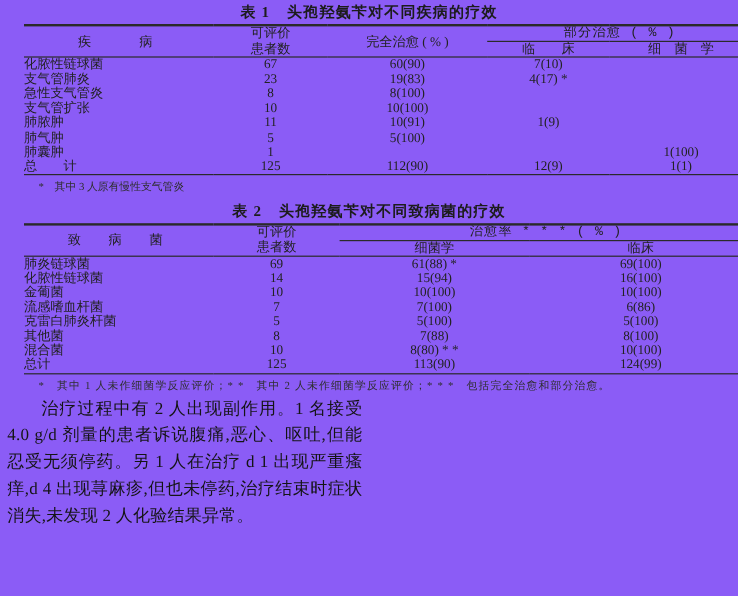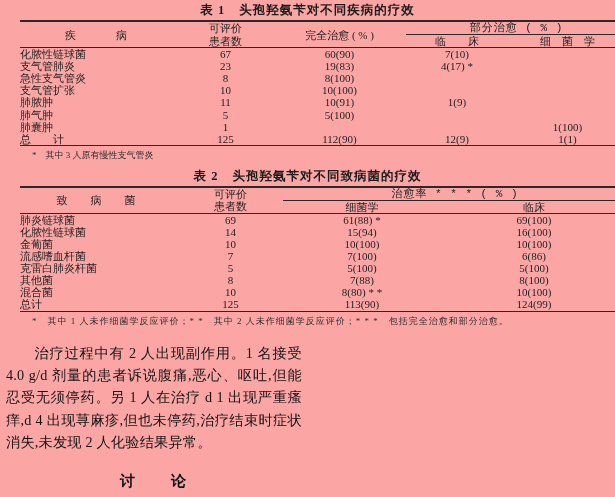--- a/index.html
+++ b/index.html
@@ -4,21 +4,21 @@
 <style>
   html,body{margin:0;padding:0;}
   body{
     background:#e9e8e4;
     font-family:"Liberation Serif","DejaVu Serif",serif;
   }
   .page{
     position:relative;
     width:615px;height:497px;
     box-sizing:border-box;
-    background:#fca5a5;
+    background:#8b5cf6;
     color:#1c1c1c;
     padding:3px 4px 2px 4px;
     overflow:hidden;
   }
   .tbl-title{
     text-align:center;
     font-weight:bold;
     font-size:12.5px;
     line-height:15px;
     letter-spacing:1px;
@@ -62,21 +62,21 @@
     font-size:9px;
     color:#2e2e2e;
     padding-left:28px;
     line-height:11px;
     margin-top:4px;
   }
   .fn-star{letter-spacing:1px;}
   .section-2col{
     display:flex;
     gap:16px;
-    margin-top:15px;
+    margin-top:3px;
     padding:0 2px;
   }
   .col{
     width:296px;
     font-size:14.2px;
     line-height:22.4px;
     text-align:justify;
     letter-spacing:0.2px;
     color:#141414;
   }
@@ -259,17 +259,16 @@
         <td class="num">124(99)</td>
       </tr>
     </tbody>
   </table>
 
   <div class="footnote fn-star">*　其中 1 人未作细菌学反应评价；* *　其中 2 人未作细菌学反应评价；* * *　包括完全治愈和部分治愈。</div>
 
   <div class="section-2col">
     <div class="col">
       <p class="indent">治疗过程中有 2 人出现副作用。1 名接受 4.0 g/d 剂量的患者诉说腹痛,恶心、呕吐,但能忍受无须停药。另 1 人在治疗 d 1 出现严重瘙痒,d 4 出现荨麻疹,但也未停药,治疗结束时症状消失,未发现 2 人化验结果异常。</p>
-      <div class="discussion">讨　　论</div>
     </div>
   </div>
 
 </div>
 
 </body></html>

